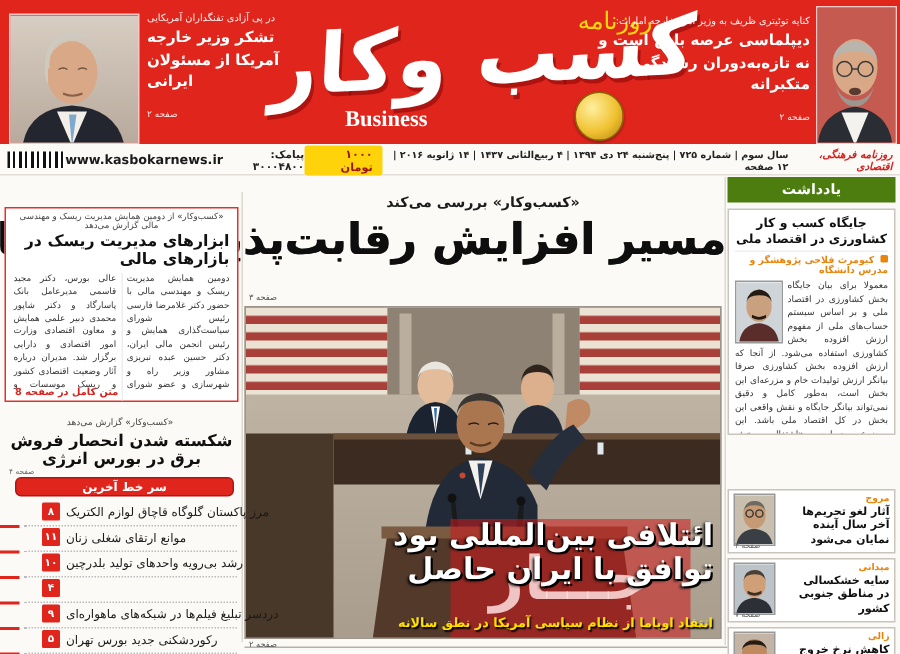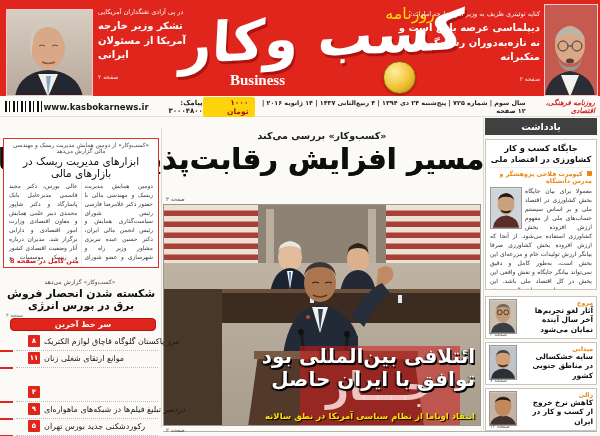--- a/index.html
+++ b/index.html
@@ -59,43 +59,43 @@
   .photo-headline { color:#fff; font-size:20px; font-weight:900; line-height:1.15;
     text-shadow:1.5px 1.5px 0 #000, -1px 1px 2px #000; }
   #photo-subhead { color:#ffe000; font-size:8.5px; font-weight:bold;
     text-shadow:1px 1px 1px #000; margin-top:20px; }
   #watermark { position:absolute; left:136px; top:141px; width:160px; height:80px;
     background:rgba(205,25,28,.55); display:flex; align-items:center; justify-content:center;
     color:rgba(255,225,222,.85); font-size:40px; font-weight:900; letter-spacing:2px; }
   #photo-bottom-rule { position:absolute; left:163px; top:431px; width:434px; height:1px; background:#b5b0a8; }
   #photo-page { position:absolute; left:166px; top:427px; font-size:5.5px; color:#555; direction:ltr; }
   
-  #note-label { position:absolute; right:3px; top:118px; width:112px; height:17px; background:#404040;
+  #note-label { position:absolute; right:3px; top:118px; width:112px; height:17px; background:#4d7c0f;
     color:#fff; font-size:9.5px; font-weight:bold; text-align:center; line-height:17px; }
   #note-card { position:absolute; right:3px; top:139px; width:112px; height:151px;
     border:1px solid #c9c4bc; background:#fff; padding:3px 4px; overflow:hidden; }
   #note-title { font-size:8.3px; font-weight:900; text-align:center; color:#111; line-height:1.3;
     border-bottom:1px solid #eee; padding-bottom:2px; }
   #note-author-line { font-size:6.3px; color:#e8850c; font-weight:bold; margin:2px 0; }
   .orange-dot { display:inline-block; width:5px; height:5px; background:#e8850c; border-radius:1px; margin-left:2px; }
   #note-body { font-size:6px; color:#333; text-align:justify; line-height:1.5; }
   #note-photo { float:left; width:32px; height:42px; border:1px solid #999; margin:1px 3px 1px 0; }
   .side-card { position:absolute; right:3px; width:112px; height:43px;
     border:1px solid #c9c4bc; background:#fff; padding:2px 3px; overflow:hidden;
-    display:flex; flex-direction:row-reverse; gap:13px; }
+    display:flex; flex-direction:row-reverse; gap:13px;margin-top:30px; }
   .side-card .card-photo { width:28px; height:35px; border:1px solid #999; flex:0 0 auto; }
   .card-txt { flex:1; text-align:right; }
   .card-name { font-size:6.2px; color:#e8850c; font-weight:bold; }
   .card-title { font-size:7.4px; font-weight:900; color:#111; line-height:1.25; }
   .card-page { position:absolute; left:4px; bottom:1px; font-size:5px; color:#666; direction:ltr; }
   
   #report-box { position:absolute; left:3px; top:138px; width:156px; height:130px;
     border:1px solid #e0322c; padding:3px 5px; overflow:hidden; background:#fff; }
   #report-kicker { font-size:5.8px; color:#444; text-align:center; }
-  #report-title { font-size:10.5px; font-weight:400; color:#111; text-align:center; margin:1px 0 3px; }
+  #report-title { font-size:10.5px; font-weight:700; color:#111; margin:1px 0 3px; }
   #report-body { font-size:5.9px; color:#333; text-align:justify; line-height:1.5;
     columns:2; column-gap:7px; column-rule:1px solid #eee; height:86px; overflow:hidden; }
   #report-more { position:absolute; left:6px; bottom:2px; font-size:6.5px; color:#d6211d; font-weight:bold; }
   #report2-kicker { position:absolute; left:0; top:278px; width:160px; text-align:center; font-size:6px; color:#444; }
   #report2-title { position:absolute; left:2px; top:288px; width:158px; text-align:center;
     font-size:10.8px; font-weight:900; color:#0f0f0f; line-height:1.15; }
   #report2-page { position:absolute; left:6px; top:312px; font-size:5px; color:#666; direction:ltr; }
   #headlines-bar { position:absolute; left:10px; top:318px; width:146px; height:13px;
     background:#e0251c; border:1px solid #b01712; border-radius:4px;
     color:#fff; font-size:8px; font-weight:bold; text-align:center; line-height:12px; }
@@ -335,20 +335,26 @@
     <span class="hl-text">مرز پاکستان گلوگاه قاچاق لوازم الکتریک</span>
     <span class="hl-sep"></span>
     <span class="hl-tick"></span>
   </div>
   <div class="hl-row" style="top:350px;">
     <span class="hl-num">۱۱</span>
     <span class="hl-text">موانع ارتقای شغلی زنان</span>
     <span class="hl-sep"></span>
     <span class="hl-tick"></span>
   </div>
+  <div class="hl-row" style="top:367px;">
+    <span class="hl-num">۱۰</span>
+    <span class="hl-text">رشد بی‌رویه واحدهای تولید بلدرچین</span>
+    <span class="hl-sep"></span>
+    <span class="hl-tick"></span>
+  </div>
   <div class="hl-row" style="top:384px;">
     <span class="hl-num">۴</span>
     <span class="hl-sep"></span>
     <span class="hl-tick"></span>
   </div>
   <div class="hl-row" style="top:401px;">
     <span class="hl-num">۹</span>
     <span class="hl-text">دردسر تبلیغ فیلم‌ها در شبکه‌های ماهواره‌ای</span>
     <span class="hl-sep"></span>
     <span class="hl-tick"></span>

